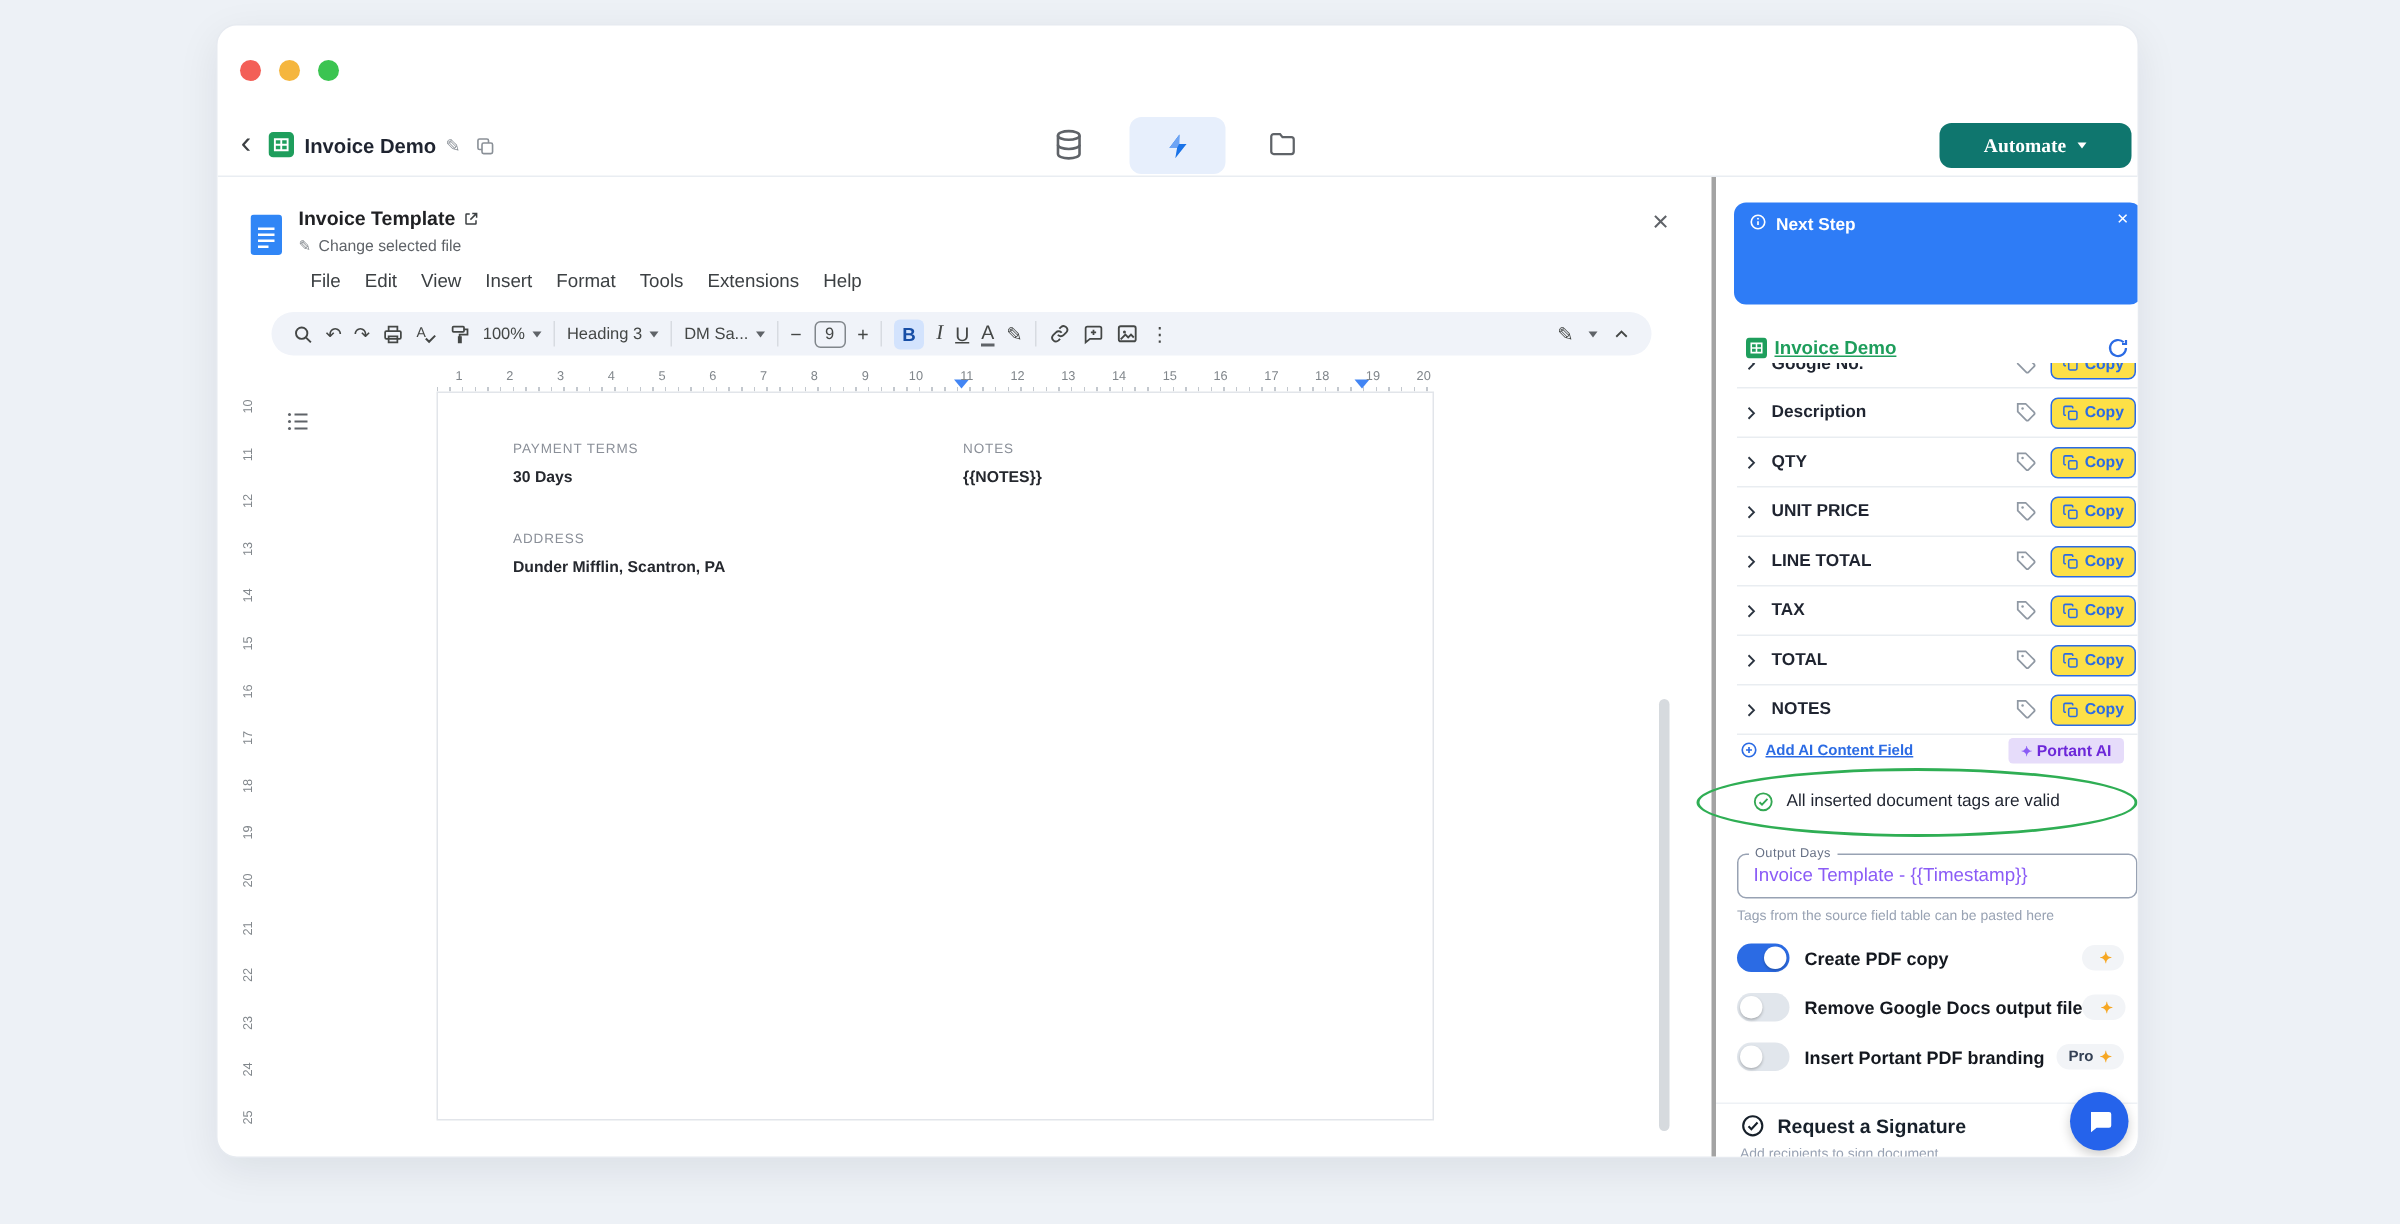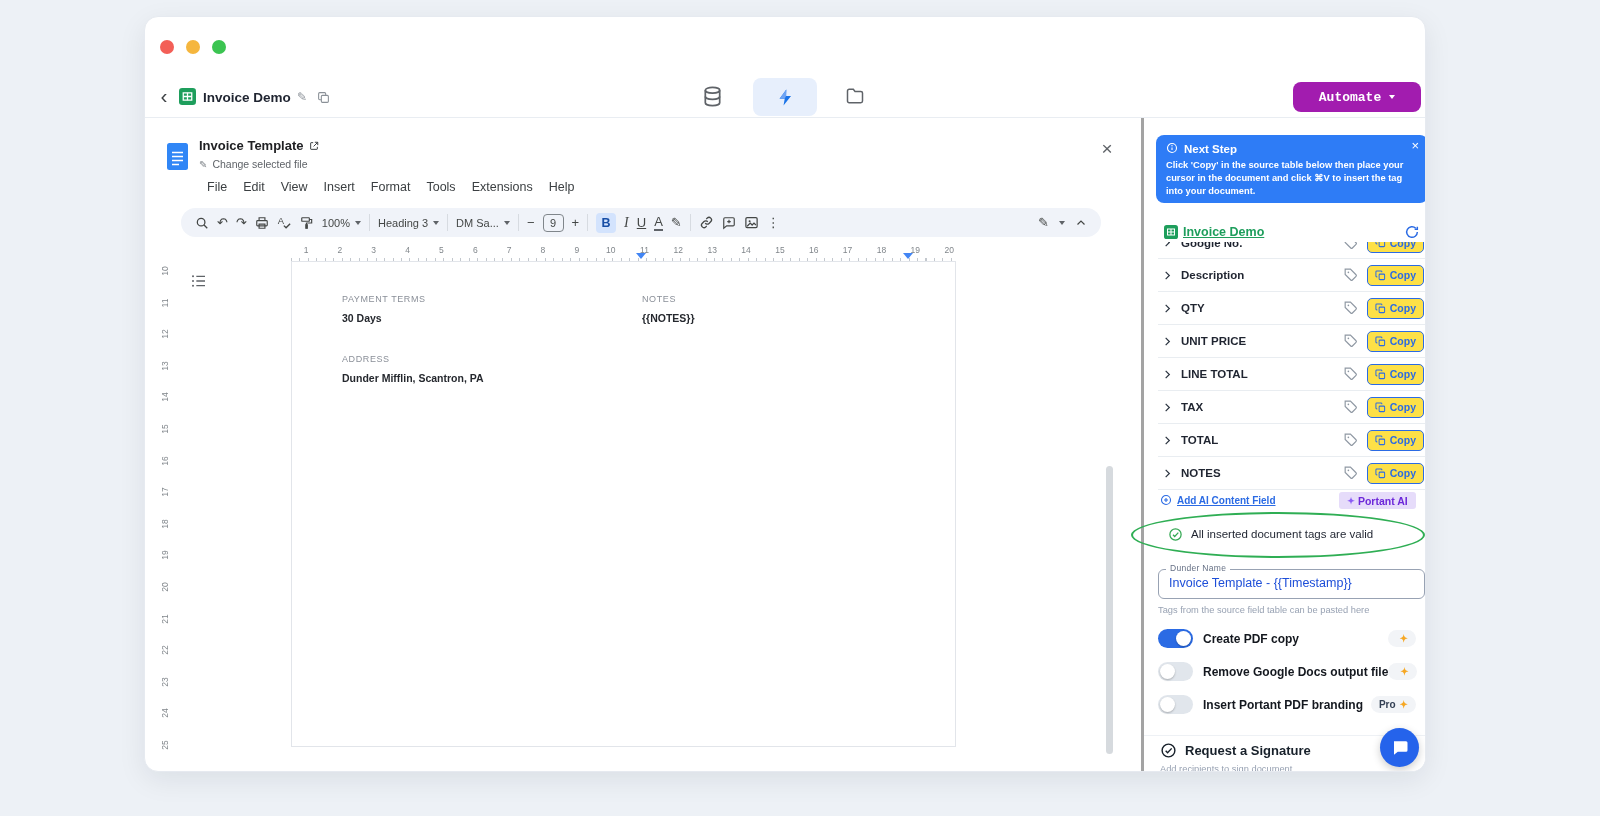--- a/index.html
+++ b/index.html
@@ -16,23 +16,23 @@
   .dot-red{left:15px;background:#f35f57}.dot-yellow{left:41px;background:#f5b63e}.dot-green{left:67px;background:#3bc451}
   .back{left:6px;top:67px;width:26px;height:26px;font-size:21px;color:#3c4043;text-align:center;line-height:24px;cursor:pointer}
   .tb-sheets{left:34px;top:71px}
   .wf-title{left:58px;top:73px;font-size:13.5px;font-weight:700;color:#1f2430;white-space:nowrap}
   .wf-pencil{left:152px;top:73px;font-size:12px;color:#8a9097;cursor:pointer}
   .wf-dup{left:172px;top:74px;cursor:pointer}
   .step-db{left:556px;top:68px;cursor:pointer}
   .step-bolt{left:608px;top:61px;width:64px;height:38px;background:#e7effc;border-radius:8px;
              display:flex;align-items:center;justify-content:center;cursor:pointer}
   .step-folder{left:699px;top:69px;cursor:pointer}
-  .automate-btn{left:1148px;top:65px;width:128px;height:30px;background:#a21caf;border:none;border-radius:8px;
+  .automate-btn{left:1148px;top:65px;width:128px;height:30px;background:#0f766e;border:none;border-radius:8px;
         color:#fff;font-weight:700;font-size:13px;display:flex;align-items:center;justify-content:center;gap:8px;
-        font-family:Liberation Mono, monospace;cursor:pointer}
+        font-family:Liberation Serif, serif;cursor:pointer}
   .automate-btn *{position:static}
   .dd{width:0;height:0;border-left:3.5px solid transparent;border-right:3.5px solid transparent;border-top:4px solid #5f6368}
   .dd-white{border-top-color:#fff}
 
   
   .docs{position:absolute;left:0;top:101px;width:996px;height:655px}
   .docs>*{position:absolute}
   .gdoc-ic{left:22px;top:25px}
   .gdoc-title{left:54px;top:20px;font-size:13px;font-weight:700;color:#202124;display:flex;align-items:center;gap:5px;white-space:nowrap}
   .gdoc-change{left:54px;top:40px;font-size:10.5px;color:#5f6368;display:flex;align-items:center;gap:5px;cursor:pointer}
@@ -104,21 +104,21 @@
   .add-ai{left:16px;top:376px;display:flex;align-items:center;gap:5px;color:#2b6be4;font-size:10px;font-weight:700;
           text-decoration:underline;cursor:pointer;white-space:nowrap}
   .portant-badge{left:195px;top:374px;width:77px;height:17px;background:#e6dcfa;color:#6d28d9;border-radius:3px;
           font-size:10.5px;font-weight:700;display:flex;align-items:center;justify-content:center;gap:3px;cursor:pointer}
   .pa-spark{color:#8b5cf6;font-size:9px}
 
   .valid-row{left:24px;top:404px;height:24px;display:flex;align-items:center;gap:8px}
   .valid-text{font-size:11.5px;color:#1f2430;white-space:nowrap}
 
   .output-box{left:14px;top:451px;width:267px;height:30px;border:1.5px solid #98a2b3;border-radius:6px}
-  .output-value{display:block;line-height:27px;padding-left:10px;font-size:12.5px;color:#1d4ed8;white-space:nowrap;overflow:hidden}
+  .output-value{display:block;line-height:27px;padding-left:10px;font-size:12.5px;color:#8b5cf6;white-space:nowrap;overflow:hidden}
   .output-label{left:22px;top:445px;background:#fff;padding:0 4px;font-size:8.5px;color:#667085;letter-spacing:.3px;z-index:2}
   .output-helper{left:14px;top:487px;font-size:9.3px;color:#98a2b3;white-space:nowrap}
 
   .toggle-list{left:14px;top:504px;width:268px}
   .toggle-row{height:33px;display:flex;align-items:center}
   .switch{position:relative;width:35px;height:19px;border-radius:10px;flex:none;cursor:pointer}
   .switch.on{background:#2b6be4}.switch.off{background:#e1e6ec}
   .knob{position:absolute;top:2px;width:15px;height:15px;border-radius:50%;background:#fff;box-shadow:0 1px 2px rgba(0,0,0,.25)}
   .switch.on .knob{right:2px}.switch.off .knob{left:2px}
   .tlabel{font-size:12px;font-weight:700;color:#14181f;margin-left:10px;white-space:nowrap}
@@ -376,21 +376,20 @@
         <span>
           <svg width="12" height="12" viewBox="0 0 24 24" fill="none" stroke="#fff" stroke-width="2.2">
                 <circle cx="12" cy="12" r="9"></circle>
                 <path d="M12 11v5"></path>
                 <circle cx="12" cy="7.5" r="1.3" fill="#fff" stroke="none"></circle>
               </svg>
         </span>
         <span>Next Step</span>
       </div>
       <span class="ns-close">×</span>
-      <div class="ns-body">Click 'Copy' in the source table below then place your cursor in the document and click ⌘V to insert the tag into your document.</div>
     </div>
 
     <div class="src-row">
       <span class="src-sheets">
         <svg width="14" height="14" viewBox="0 0 16 16">
               <rect width="16" height="16" rx="3" fill="#1e9e5c"></rect>
               <path d="M4 4.5h8v7H4z" fill="none" stroke="#fff" stroke-width="1.2"></path>
               <path d="M4 8h8M8 4.5v7" stroke="#fff" stroke-width="1.2"></path>
             </svg>
       </span>
@@ -602,21 +601,21 @@
               <circle cx="12" cy="12" r="9"></circle>
               <path d="m8 12.5 2.7 2.7L16.5 9"></path>
             </svg>
       </span>
       <span class="valid-text">All inserted document tags are valid</span>
     </div>
 
     <div class="output-box">
       <span class="output-value">Invoice Template - {{Timestamp}}</span>
     </div>
-    <span class="output-label">Dunder Name</span>
+    <span class="output-label">Output Days</span>
     <span class="output-helper">Tags from the source field table can be pasted here</span>
 
     <div class="toggle-list">
   <div class="toggle-row">
     <span class="switch on">
               <span class="knob"></span>
             </span>
     <span class="tlabel">Create PDF copy</span>
     <span class="pro-badge" hidden="">
       <span></span>

